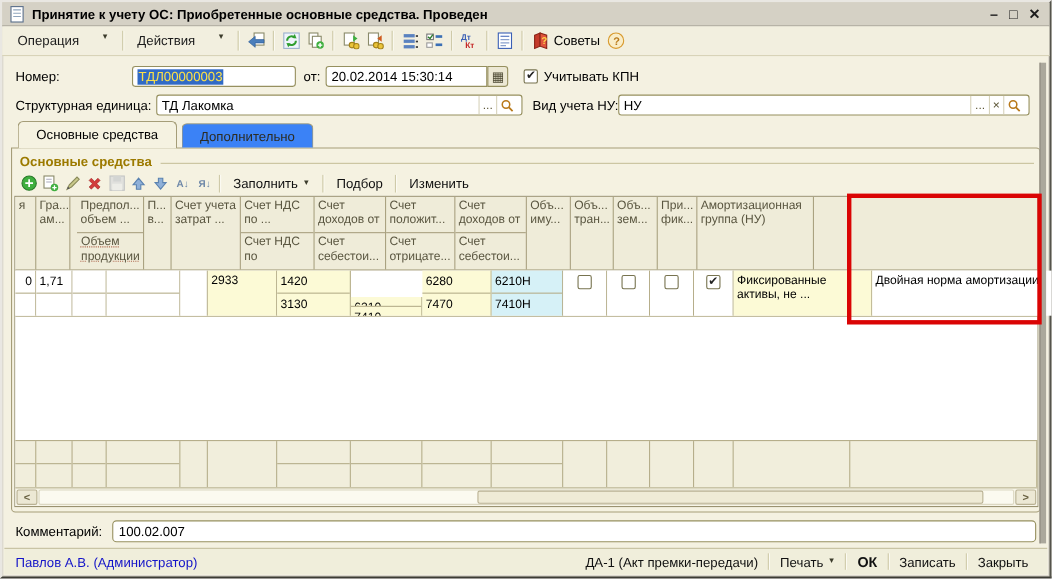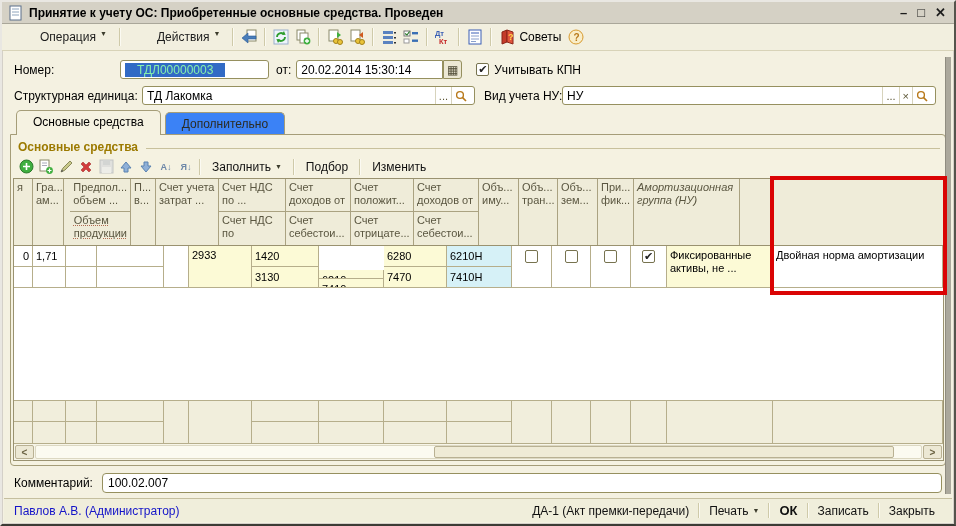--- a/index.html
+++ b/index.html
@@ -10,33 +10,33 @@
 
   
   .titlebar { height:22px; background:#d5d1c5; display:flex; align-items:center; padding:0 6px; border-bottom:1px solid #aaa79a; }
   .title-icon { width:16px; height:16px; margin-right:5px; display:inline-flex; }
   .title-text { font-weight:bold; font-size:12px; color:#000; flex:1; white-space:nowrap; overflow:hidden; }
   .win-controls { display:flex; gap:10px; align-items:center; padding-right:2px; }
   .win-btn { font-size:13px; font-weight:bold; color:#1c1c1c; cursor:default; line-height:14px; }
 
   
   .toolbar { height:27px; background:#f2efdf; display:flex; align-items:center; padding:0 6px; border-bottom:1px solid #d8d3b8; }
-  .menu-btn { display:inline-flex; align-items:flex-start; gap:4px; padding:3px 7px; font-size:12px; color:#1c1c1c; border:1px solid transparent; border-radius:2px; cursor:default;margin-left:24px; }
+  .menu-btn { display:inline-flex; align-items:flex-start; gap:20px; padding:3px 7px; font-size:12px; color:#1c1c1c; border:1px solid transparent; border-radius:2px; cursor:default; }
   .dd { font-size:7px; color:#3c3c2c; }
   .tsep { width:2px; height:18px; border-left:1px solid #cfcaa9; border-right:1px solid #fbfaf2; margin:0 4px; }
   .tbtn { width:22px; height:21px; display:inline-flex; align-items:center; justify-content:center; border-radius:2px; }
   .advice-btn { display:inline-flex; align-items:center; gap:3px; padding:2px 4px; font-size:12px; }
 
   
   .form-area { padding:7px 12px 0 12px; }
   .frow { display:flex; align-items:center; height:23px; margin-bottom:3px; font-size:12px; color:#000; }
   .flabel { white-space:nowrap; }
   .field { height:19px; background:#fff; border:1px solid #96905f; border-radius:3px; display:flex; align-items:center; padding:0 4px; font-size:12px; overflow:hidden; }
   .field .fval { flex:1; white-space:nowrap; }
-  .sel { background:#316ac5; color:#86efac; padding:0 12px; }
+  .sel { background:#316ac5; color:#fde047; padding:0 1px; }
   .inbtn { display:inline-flex; align-items:center; justify-content:center; height:17px; padding:0 3px; color:#5c5636; font-size:11px; border-left:1px solid #d7d3bc; cursor:default; }
   .sqbtn { width:19px; height:19px; margin-left:1px; background:#ece8d4; border:1px solid #96905f; border-radius:3px; display:inline-flex; align-items:center; justify-content:center; font-size:12px; color:#4c4832; cursor:default; }
   .cb { width:13px; height:13px; background:#fff; border:1px solid #77734f; border-radius:2px; display:inline-flex; align-items:center; justify-content:center; font-size:11px; line-height:11px; color:#1a4d1a; }
   .cb.checked::before { content:"✔"; color:#222; font-size:11px; }
   .cblabel { margin-left:5px; }
 
   
   .tabs { display:flex; margin:2px 0 0 14px; position:relative; z-index:2; }
   .tab { padding:4px 16px 3px 16px; font-size:12px; border:1px solid #a59d78; border-bottom:none; border-radius:5px 5px 0 0; margin-right:4px; cursor:default; }
   .tab.active { background:#f5f2e1; margin-bottom:-1px; padding-bottom:4px; }
@@ -404,21 +404,21 @@
 тран...</div>
             </div>
             <div class="hcell" style="width: 40px;">
               <div class="hsub tall">Объ...
 зем...</div>
             </div>
             <div class="hcell" style="width: 36px;">
               <div class="hsub tall">При...
 фик...</div>
             </div>
-            <div class="hcell" style="width: 106px; font-style: italic;">
+            <div class="hcell" style="width: 106px;">
               <div class="hsub tall">Амортизационная
 группа (НУ)</div>
             </div>
           </div>
         <div class="data-row">
             <div class="dcol bg-white" style="width: 19px;">
               <div class="dcell first right">0</div>
               <div class="dcell"></div>
             </div>
             <div class="dcol bg-white" style="width: 33px;">
@@ -468,21 +468,21 @@
             <div class="dcol bg-white" style="width: 40px;">
               <div class="checkwrap">
                 <div class="cb"></div>
               </div>
             </div>
             <div class="dcol bg-white" style="width: 36px;">
               <div class="checkwrap">
                 <div class="cb checked"></div>
               </div>
             </div>
-            <div class="dcol bg-yellow" style="width: 106px;">
+            <div class="dcol bg-yellow" style="width: 126px;">
               <div class="dcell tall wrap">Фиксированные активы, не ...</div>
             </div>
             <div class="dcol bg-white" style="width: 170px;">
               <div class="dcell tall vtop">Двойная норма амортизации</div>
             </div>
           </div>
         <div class="hl-box" style="border-color: rgb(218, 4, 4); left: 756px; width: 177px; top: -3px; height: 119px;"></div>
       </div>
       <div class="grid-spacer"></div>
       <div class="foot-row">

